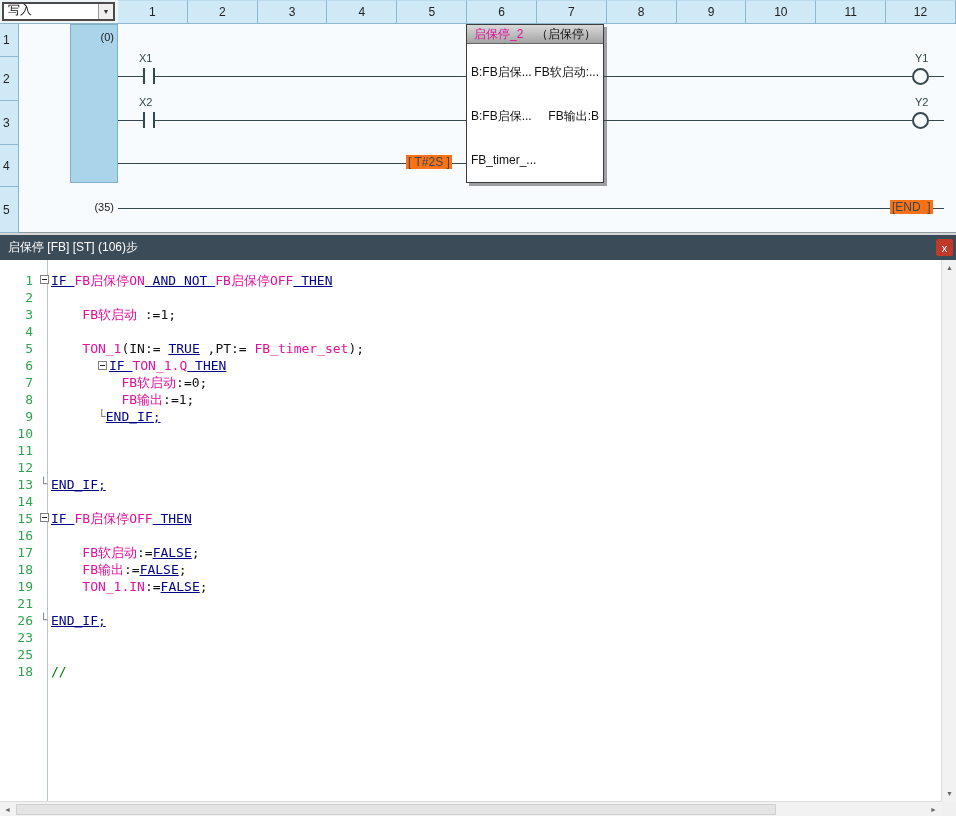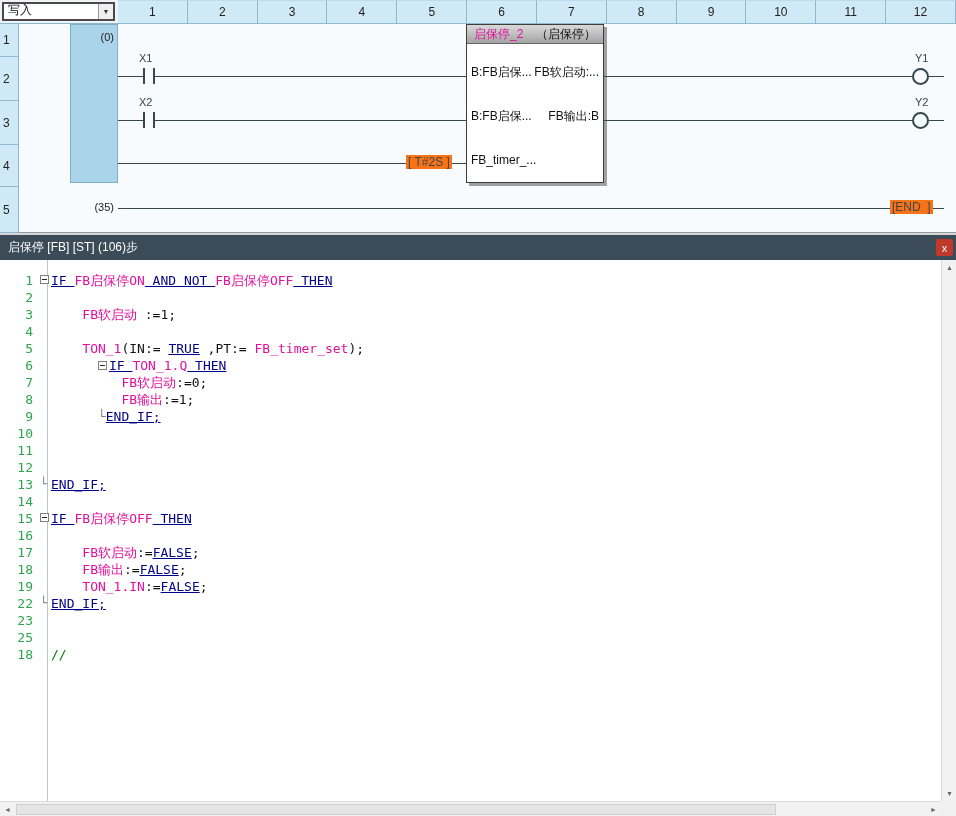--- a/index.html
+++ b/index.html
@@ -280,21 +280,26 @@
         <span class="ln">18</span>
         <span class="fold-margin"></span>
         <span class="code-text"><span class="p">    </span><span class="v">FB输出</span><span class="p">:=</span><span class="k">FALSE</span><span class="p">;</span></span>
       </div>
       <div class="code-line">
         <span class="ln">19</span>
         <span class="fold-margin"></span>
         <span class="code-text"><span class="p">    </span><span class="v">TON_1.IN</span><span class="p">:=</span><span class="k">FALSE</span><span class="p">;</span></span>
       </div>
       <div class="code-line">
-        <span class="ln">22</span>
+        <span class="ln">21</span>
+        <span class="fold-margin"></span>
+        <span class="code-text"></span>
+      </div>
+      <div class="code-line">
+        <span class="ln">26</span>
         <span class="fold-margin f">└</span>
         <span class="code-text"><span class="k">END_IF;</span></span>
       </div>
       <div class="code-line">
         <span class="ln">23</span>
         <span class="fold-margin"></span>
         <span class="code-text"></span>
       </div>
       <div class="code-line">
         <span class="ln">25</span>

